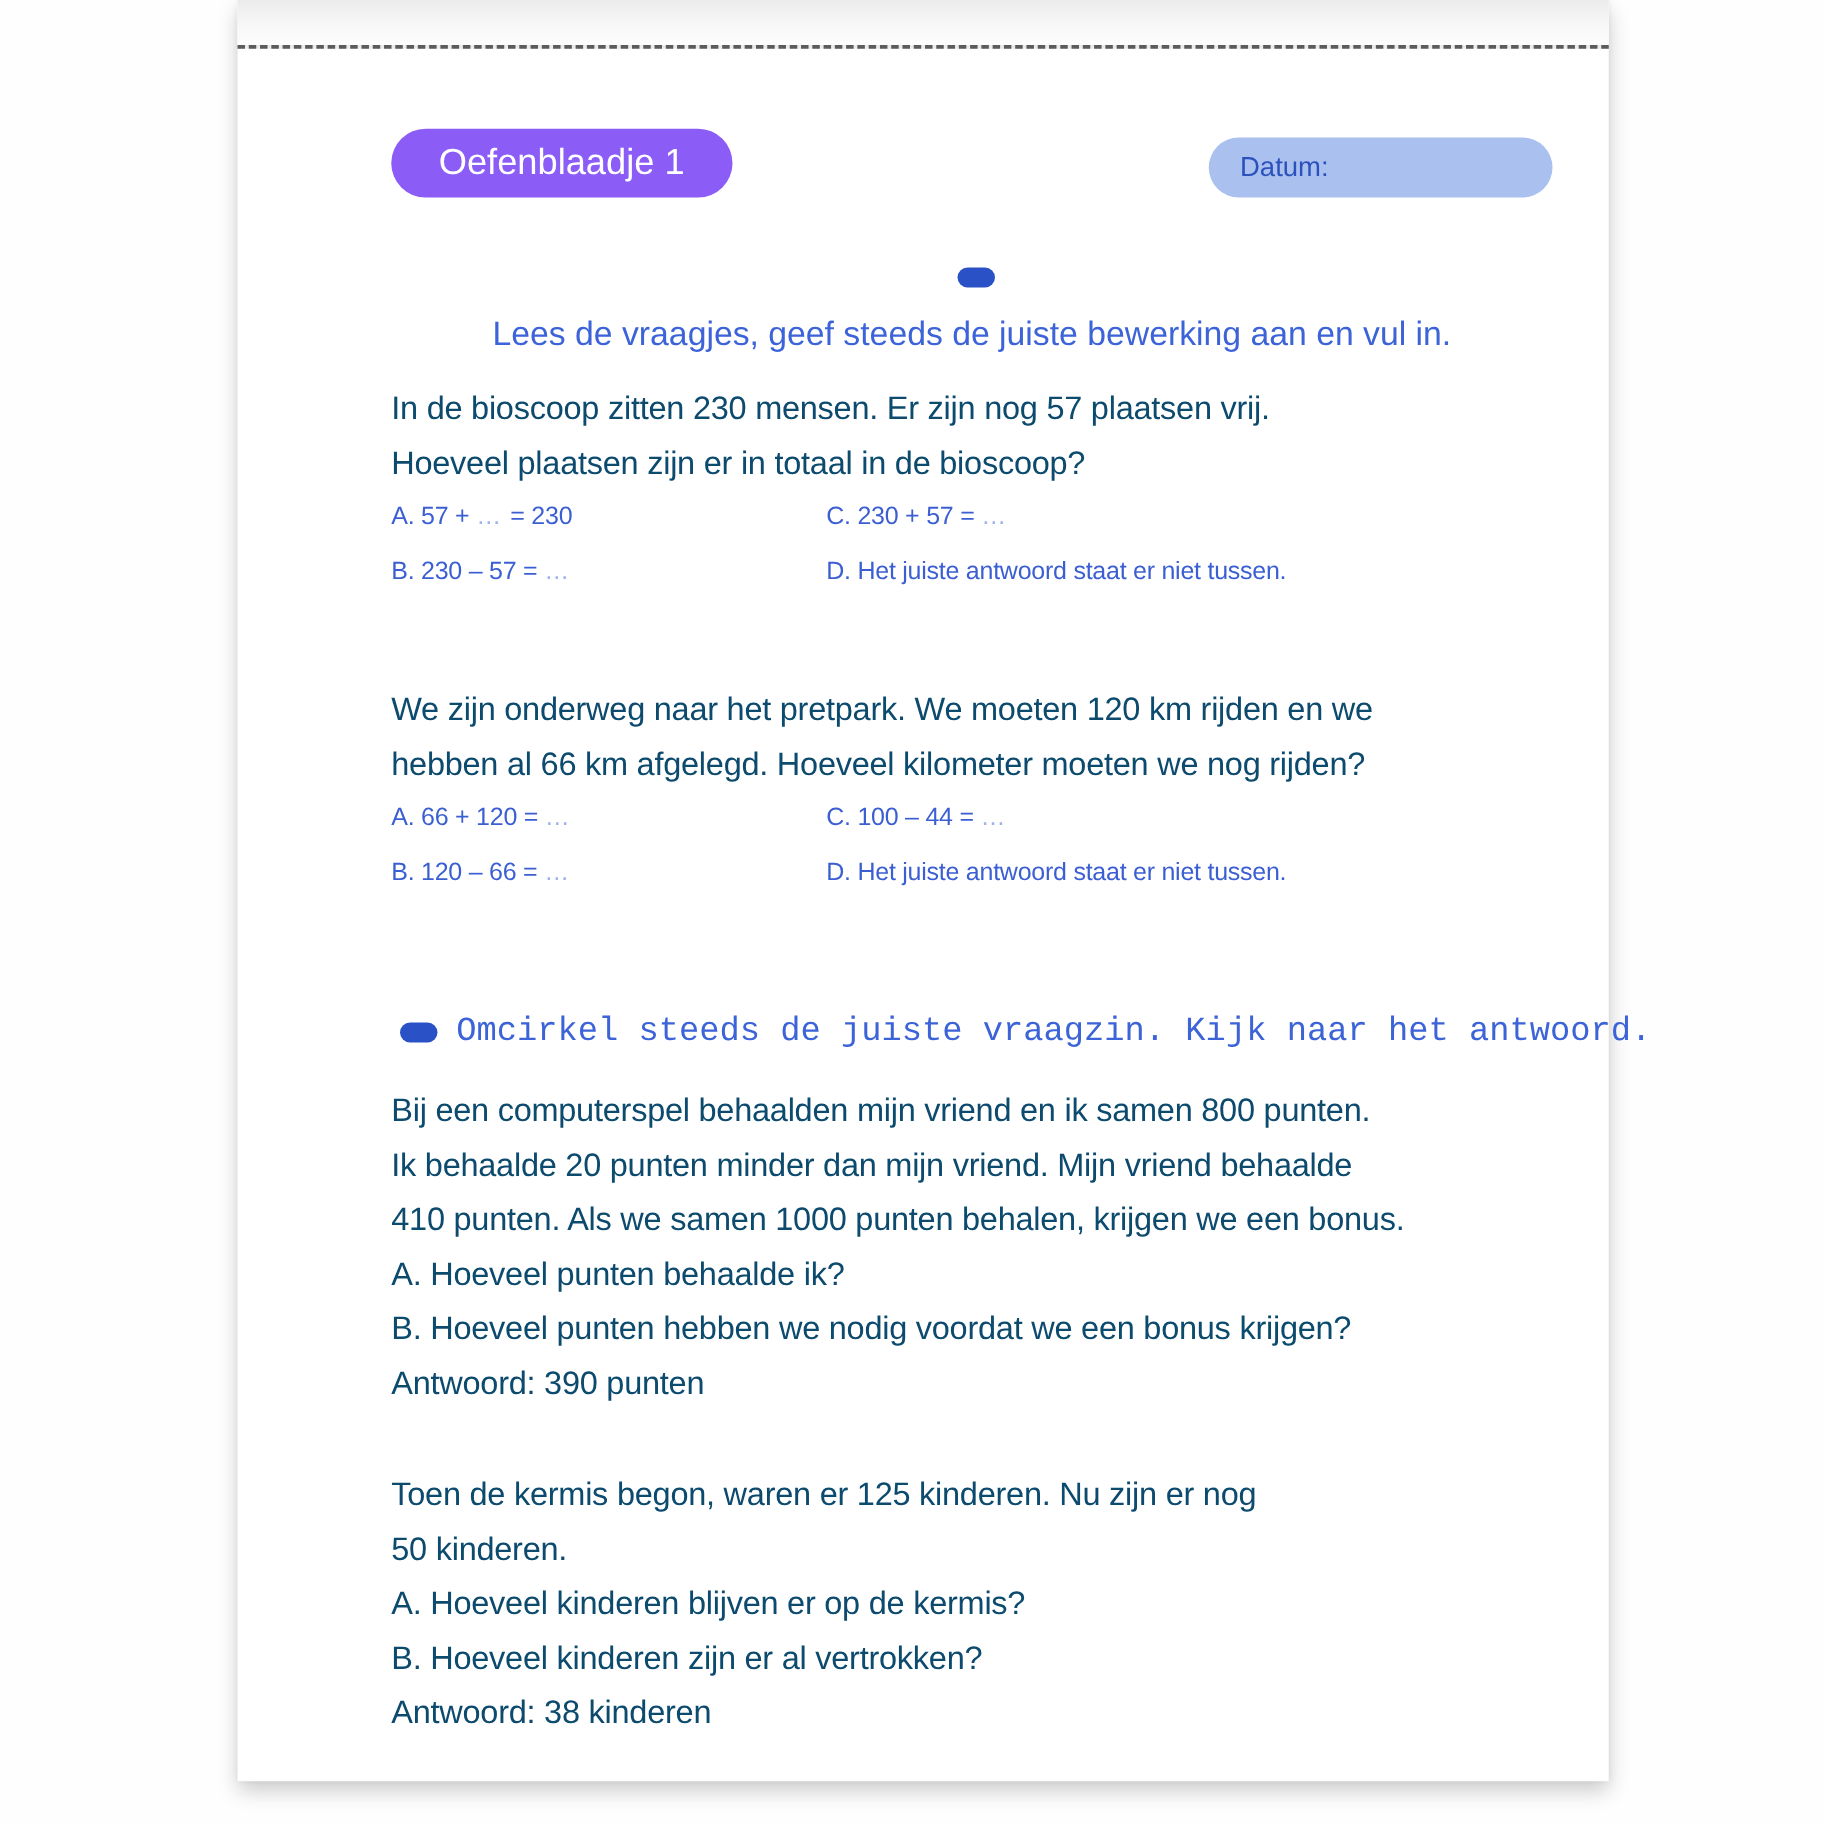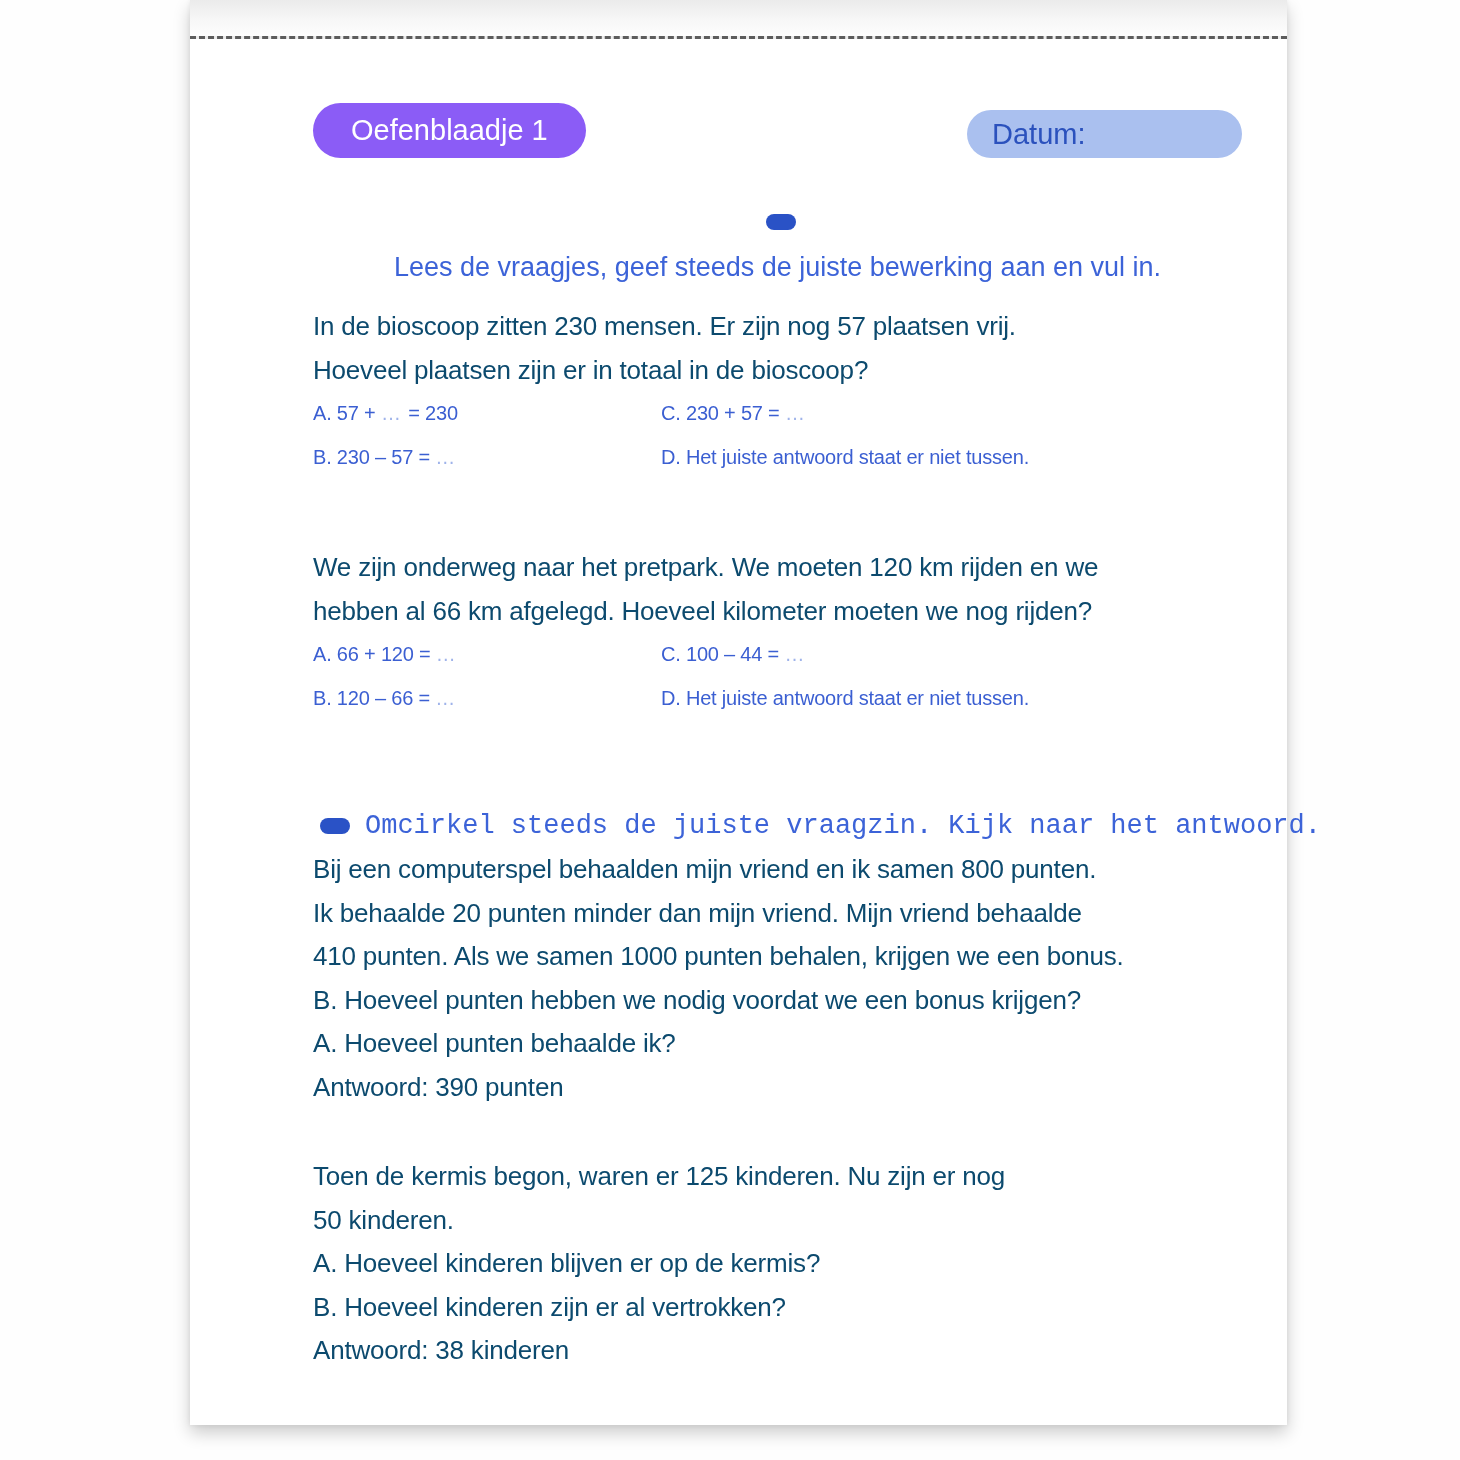--- a/index.html
+++ b/index.html
@@ -51,21 +51,21 @@
     line-height: 55px;
     height: 55px;
     padding: 0 38px;
     border-radius: 28px;
     white-space: nowrap;
   }
   .date-pill {
     margin-top: 7px;
     background: #aac0ef;
     color: #2b51bd;
-    font-size: 29px;
+    font-size: 22px;
     line-height: 48px;
     height: 48px;
     width: 250px;
     padding-left: 25px;
     border-radius: 24px;
     white-space: nowrap;
   }
   .instruction {
     display: flex;
     align-items: center;
@@ -87,21 +87,21 @@
   .instr-2 { margin-top: 84px; font-family: Liberation Mono, monospace; }
   .para {
     color: #0c4a6e;
     font-size: 26px;
     line-height: 43.5px;
     letter-spacing: -0.2px;
   }
   .para div { white-space: nowrap; }
   .q1 { margin-top: 16px; }
   .q2 { margin-top: 67px; }
-  .q3 { }
+  .q3 { margin-top: 19px; }
   .q4 { margin-top: 46px; }
   .options {
     display: grid;
     grid-template-columns: 348px 1fr;
     color: #3b5fd2;
     font-size: 20px;
     line-height: 43.5px;
     letter-spacing: -0.2px;
   }
   .options > div { white-space: nowrap; }
@@ -154,22 +154,22 @@
 
       <div class="instruction instr-2">
         <span class="bullet"></span>
         <span>Omcirkel steeds de juiste vraagzin. Kijk naar het antwoord.</span>
       </div>
 
       <div class="para q3">
         <div>Bij een computerspel behaalden mijn vriend en ik samen 800 punten.</div>
         <div>Ik behaalde 20 punten minder dan mijn vriend. Mijn vriend behaalde</div>
         <div>410 punten. Als we samen 1000 punten behalen, krijgen we een bonus.</div>
+        <div>A. Hoeveel punten behaalde ik?</div>
         <div>B. Hoeveel punten hebben we nodig voordat we een bonus krijgen?</div>
-        <div>A. Hoeveel punten behaalde ik?</div>
         <div>Antwoord: 390 punten</div>
       </div>
 
       <div class="para q4">
         <div>Toen de kermis begon, waren er 125 kinderen. Nu zijn er nog</div>
         <div>50 kinderen.</div>
         <div>A. Hoeveel kinderen blijven er op de kermis?</div>
         <div>B. Hoeveel kinderen zijn er al vertrokken?</div>
         <div>Antwoord: 38 kinderen</div>
       </div>

